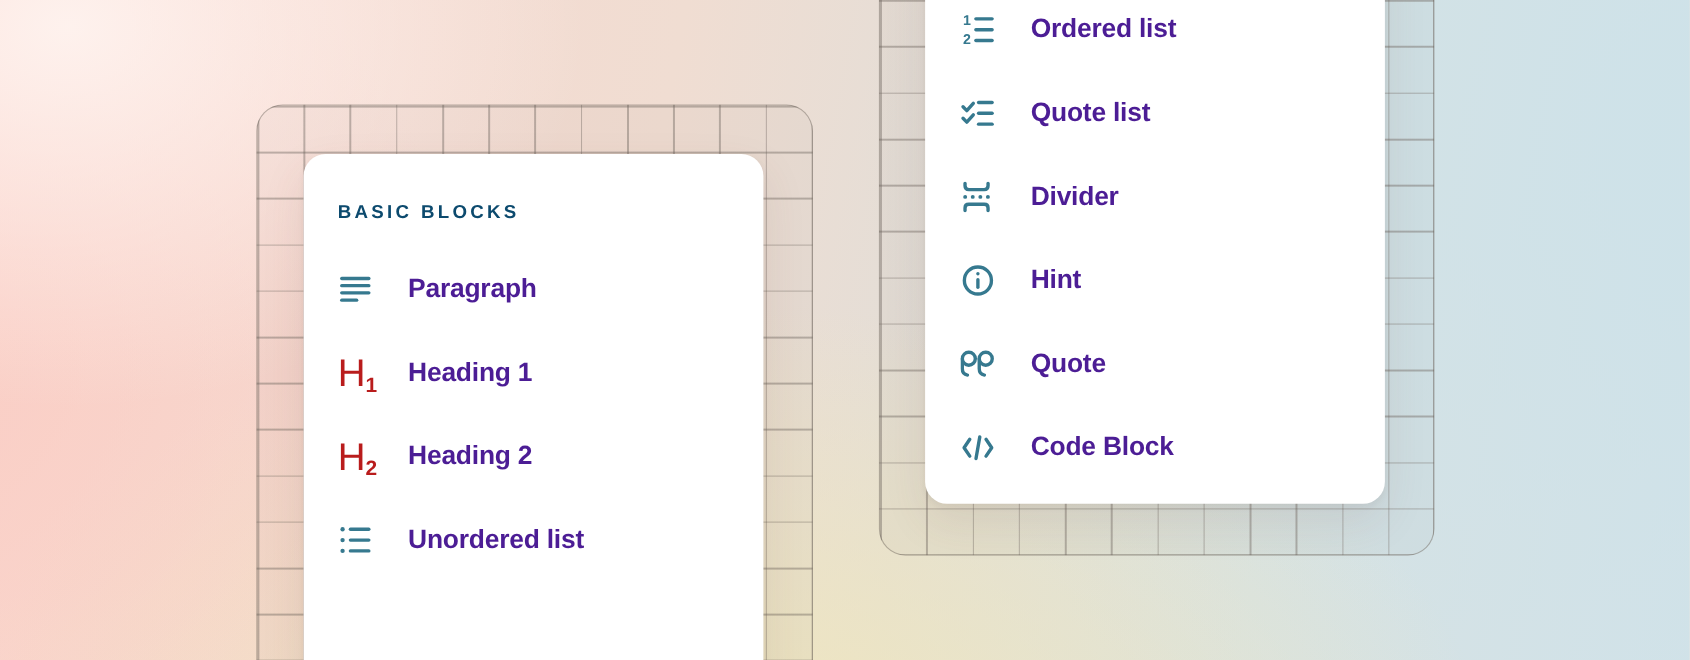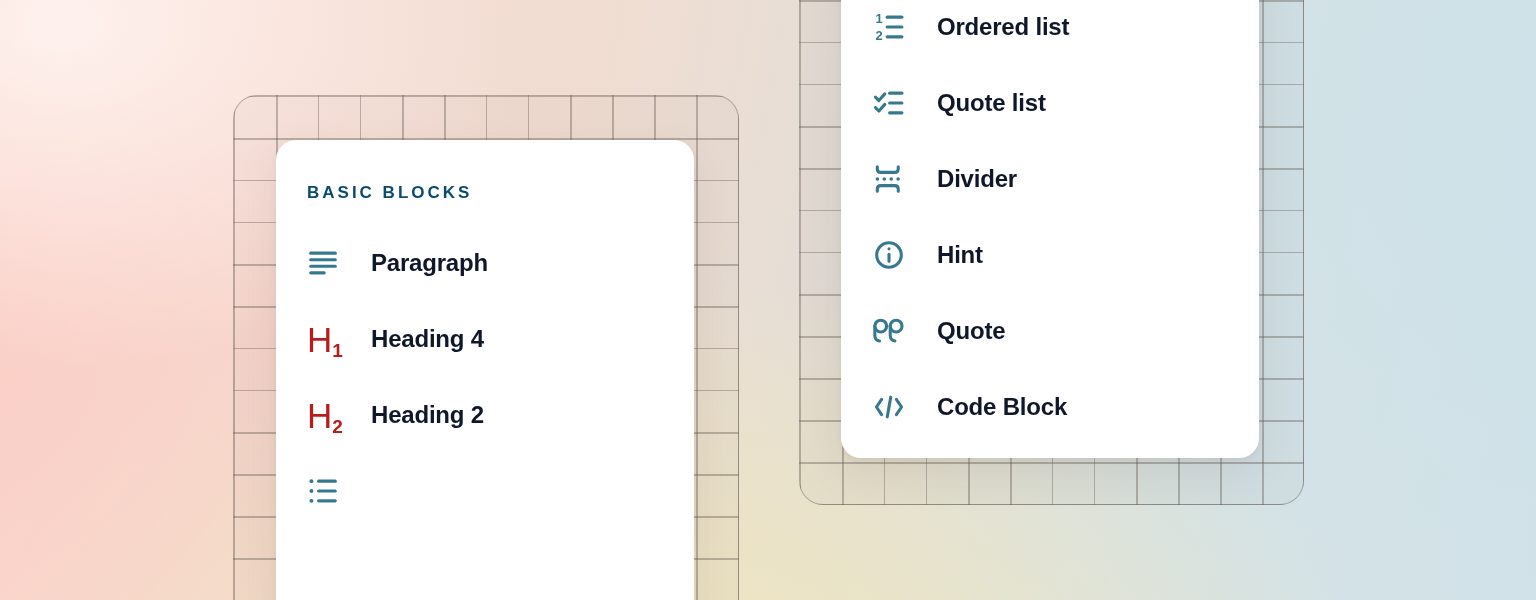--- a/index.html
+++ b/index.html
@@ -48,21 +48,21 @@
 
   .menu-item { display: flex; align-items: center; height: 76px; cursor: pointer; }
   .menu-item .icon {
     width: 34px; display: flex; align-items: center; justify-content: flex-start;
     color: #36798F; flex: none;
   }
   .menu-item .icon svg { width: 32px; height: 32px; display: block; }
   .menu-item .label {
     margin-left: 30px;
     font-size: 24px; font-weight: 700; letter-spacing: -0.2px;
-    color: #0f172a; white-space: nowrap;
+    color: #4c1d95; white-space: nowrap;
   }
   .h-icon {
     font-size: 35px; font-weight: 500; color: #b91c1c; line-height: 1;
     letter-spacing: -1px;
   }
   .h-icon .h-sub {
     font-size: 19px; font-weight: 600; position: relative; top: 5px; left: 1px;
   }
 </style>
 </head>
@@ -83,41 +83,42 @@
               <line x1="3" y1="15.6" x2="23" y2="15.6"></line>
               <line x1="3" y1="21" x2="14" y2="21"></line>
             </svg>
           </span>
           <span class="label">Paragraph</span>
         </div>
         <div class="menu-item">
           <span class="icon">
             <span class="h-icon">H<span class="h-sub">1</span></span>
           </span>
-          <span class="label">Heading 4</span>
+          <span class="label">Heading 1</span>
         </div>
         <div class="menu-item">
           <span class="icon">
             <span class="h-icon">H<span class="h-sub">2</span></span>
           </span>
           <span class="label">Heading 2</span>
         </div>
         <div class="menu-item">
           <span class="icon">
             <svg viewBox="0 0 26 26" fill="none" stroke="#36798F" stroke-width="2.5" stroke-linecap="round" stroke-linejoin="round">
               <g fill="#36798F" stroke="none">
                 <circle cx="3.6" cy="5" r="1.6"></circle>
                 <circle cx="3.6" cy="13" r="1.6"></circle>
                 <circle cx="3.6" cy="21" r="1.6"></circle>
               </g>
               <line x1="9.4" y1="5" x2="23" y2="5"></line>
               <line x1="9.4" y1="13" x2="23" y2="13"></line>
               <line x1="9.4" y1="21" x2="23" y2="21"></line>
             </svg>
           </span>
+          <span class="label">Unordered list</span>
         </div>
       </div>
   </div>
 
   <div class="card card-right">
     <div class="menu-list" id="right-list">
         <div class="menu-item">
           <span class="icon">
             <svg viewBox="0 0 26 26" fill="none" stroke="#36798F" stroke-width="2.5" stroke-linecap="round" stroke-linejoin="round">
               <g fill="#36798F" stroke="none" font-family="inherit" font-weight="700" font-size="10.5">

